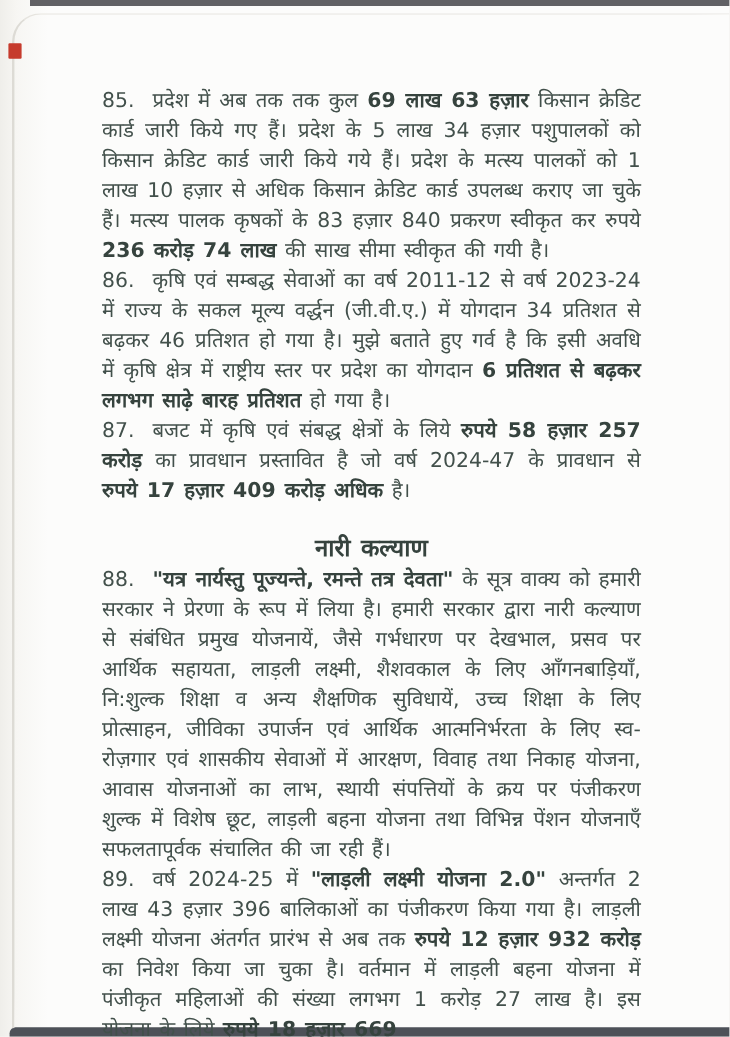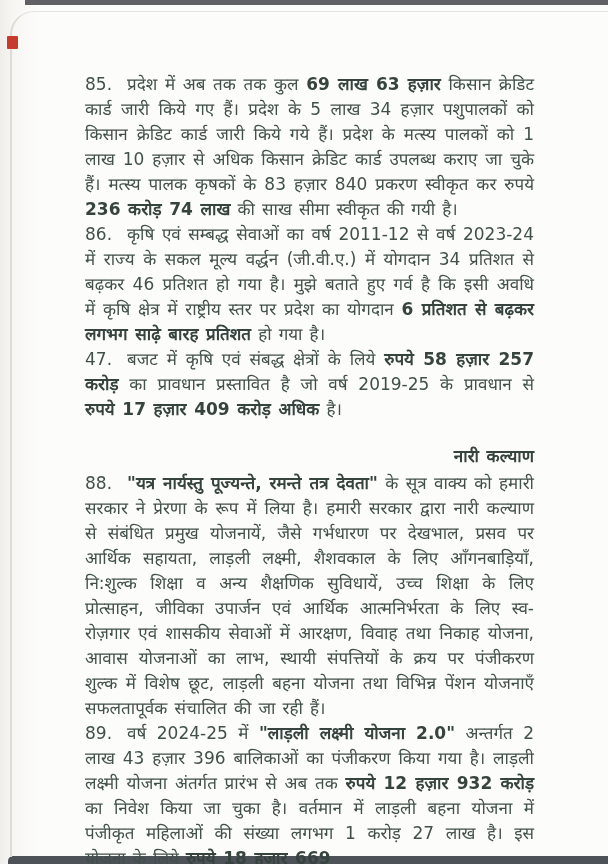--- a/index.html
+++ b/index.html
@@ -70,43 +70,43 @@
   .para b {
     color: #36433e;
     font-weight: 700;
   }
   .pnum {
     display: inline-block;
     margin-right: 15px;
   }
   .heading {
     margin: 21px 0 1px 0;
-    font-size: 17px;
+    font-size: 20px;
     line-height: 27px;
     font-weight: 700;
     color: #36433e;
-    text-align: right;
+    text-align: center;
   }
 </style>
 </head>
 <body>
 
 <div class="scan">
   <div class="edge-top"></div>
   <div class="edge-bottom"></div>
   <div class="page-curve"></div>
   <div class="red-mark"></div>
 
   <div class="content">
 
     <p class="para"><span class="pnum">85.</span><span class="ptext"><span>प्रदेश में अब तक तक कुल </span><b>69 लाख 63 हज़ार</b><span> किसान क्रेडिट कार्ड जारी किये गए हैं। प्रदेश के 5 लाख 34 हज़ार पशुपालकों को किसान क्रेडिट कार्ड जारी किये गये हैं। प्रदेश के मत्स्य पालकों को 1 लाख 10 हज़ार से अधिक किसान क्रेडिट कार्ड उपलब्ध कराए जा चुके हैं। मत्स्य पालक कृषकों के 83 हज़ार 840 प्रकरण स्वीकृत कर रुपये </span><b>236 करोड़ 74 लाख</b><span> की साख सीमा स्वीकृत की गयी है।</span></span></p>
 
     <p class="para"><span class="pnum">86.</span><span class="ptext"><span>कृषि एवं सम्बद्ध सेवाओं का वर्ष 2011-12 से वर्ष 2023-24 में राज्य के सकल मूल्य वर्द्धन (जी.वी.ए.) में योगदान 34 प्रतिशत से बढ़कर 46 प्रतिशत हो गया है। मुझे बताते हुए गर्व है कि इसी अवधि में कृषि क्षेत्र में राष्ट्रीय स्तर पर प्रदेश का योगदान </span><b>6 प्रतिशत से बढ़कर लगभग साढ़े बारह प्रतिशत</b><span> हो गया है।</span></span></p>
 
-    <p class="para"><span class="pnum">47.</span><span class="ptext"><span>बजट में कृषि एवं संबद्ध क्षेत्रों के लिये </span><b>रुपये 58 हज़ार 257 करोड़</b><span> का प्रावधान प्रस्तावित है जो वर्ष 2019-25 के प्रावधान से </span><b>रुपये 17 हज़ार 409 करोड़ अधिक</b><span> है।</span></span></p>
+    <p class="para"><span class="pnum">87.</span><span class="ptext"><span>बजट में कृषि एवं संबद्ध क्षेत्रों के लिये </span><b>रुपये 58 हज़ार 257 करोड़</b><span> का प्रावधान प्रस्तावित है जो वर्ष 2024-47 के प्रावधान से </span><b>रुपये 17 हज़ार 409 करोड़ अधिक</b><span> है।</span></span></p>
 
     <h2 class="heading">नारी कल्याण</h2>
 
     <p class="para"><span class="pnum">88.</span><span class="ptext"><b>"यत्र नार्यस्तु पूज्यन्ते, रमन्ते तत्र देवता"</b><span> के सूत्र वाक्य को हमारी सरकार ने प्रेरणा के रूप में लिया है। हमारी सरकार द्वारा नारी कल्याण से संबंधित प्रमुख योजनायें, जैसे गर्भधारण पर देखभाल, प्रसव पर आर्थिक सहायता, लाड़ली लक्ष्मी, शैशवकाल के लिए आँगनबाड़ियाँ, नि:शुल्क शिक्षा व अन्य शैक्षणिक सुविधायें, उच्च शिक्षा के लिए प्रोत्साहन, जीविका उपार्जन एवं आर्थिक आत्मनिर्भरता के लिए स्व-रोज़गार एवं शासकीय सेवाओं में आरक्षण, विवाह तथा निकाह योजना, आवास योजनाओं का लाभ, स्थायी संपत्तियों के क्रय पर पंजीकरण शुल्क में विशेष छूट, लाड़ली बहना योजना तथा विभिन्न पेंशन योजनाएँ सफलतापूर्वक संचालित की जा रही हैं।</span></span></p>
 
     <p class="para"><span class="pnum">89.</span><span class="ptext"><span>वर्ष 2024-25 में </span><b>"लाड़ली लक्ष्मी योजना 2.0"</b><span> अन्तर्गत 2 लाख 43 हज़ार 396 बालिकाओं का पंजीकरण किया गया है। लाड़ली लक्ष्मी योजना अंतर्गत प्रारंभ से अब तक </span><b>रुपये 12 हज़ार 932 करोड़</b><span> का निवेश किया जा चुका है। वर्तमान में लाड़ली बहना योजना में पंजीकृत महिलाओं की संख्या लगभग 1 करोड़ 27 लाख है। इस योजना के लिये </span><b>रुपये 18 हज़ार 669</b></span></p>
 
   </div>
 </div>
 

